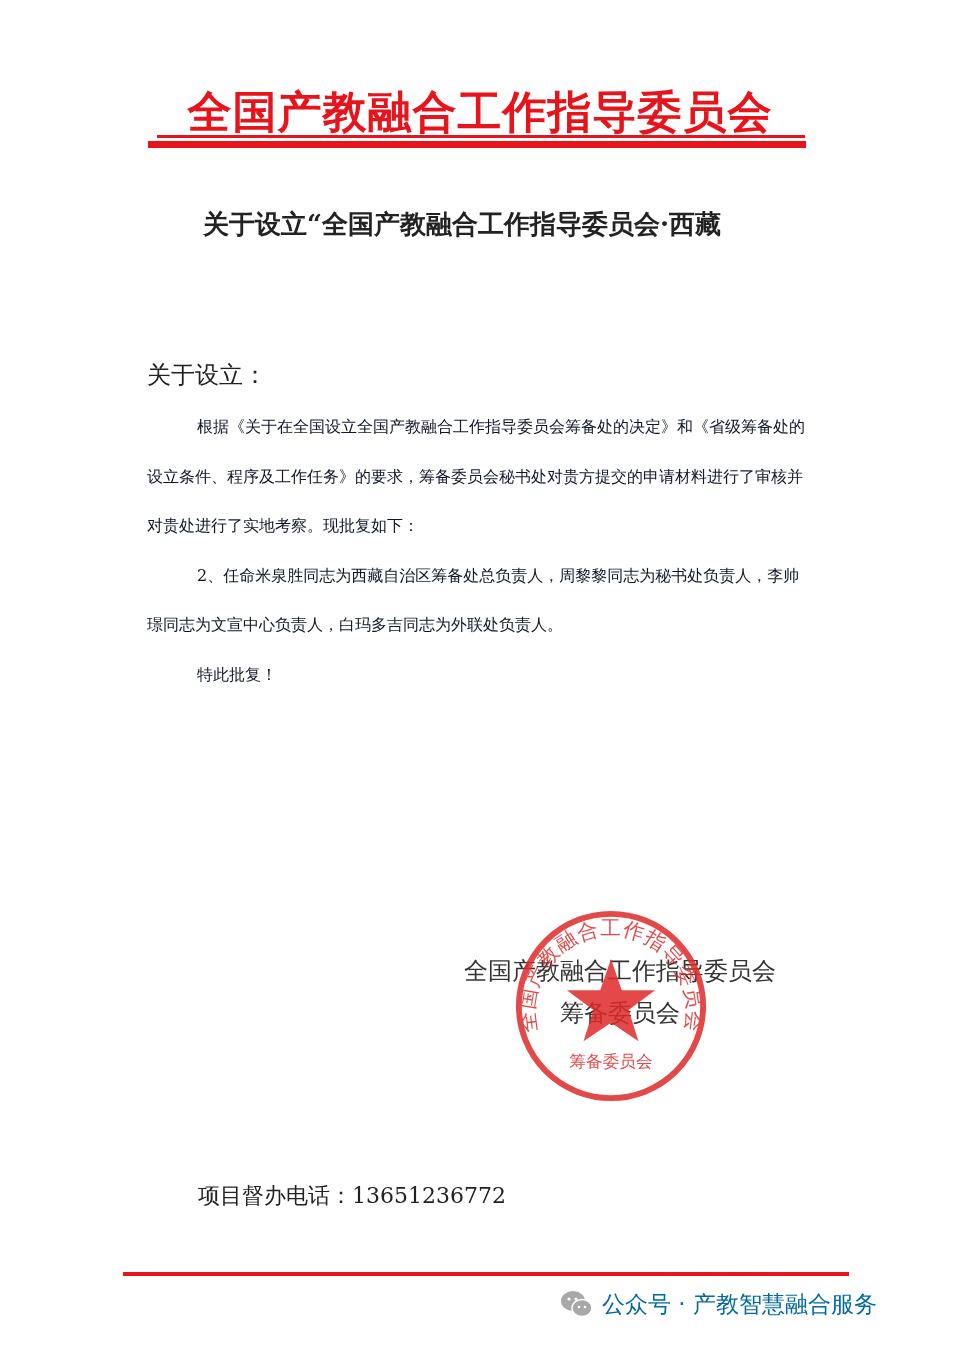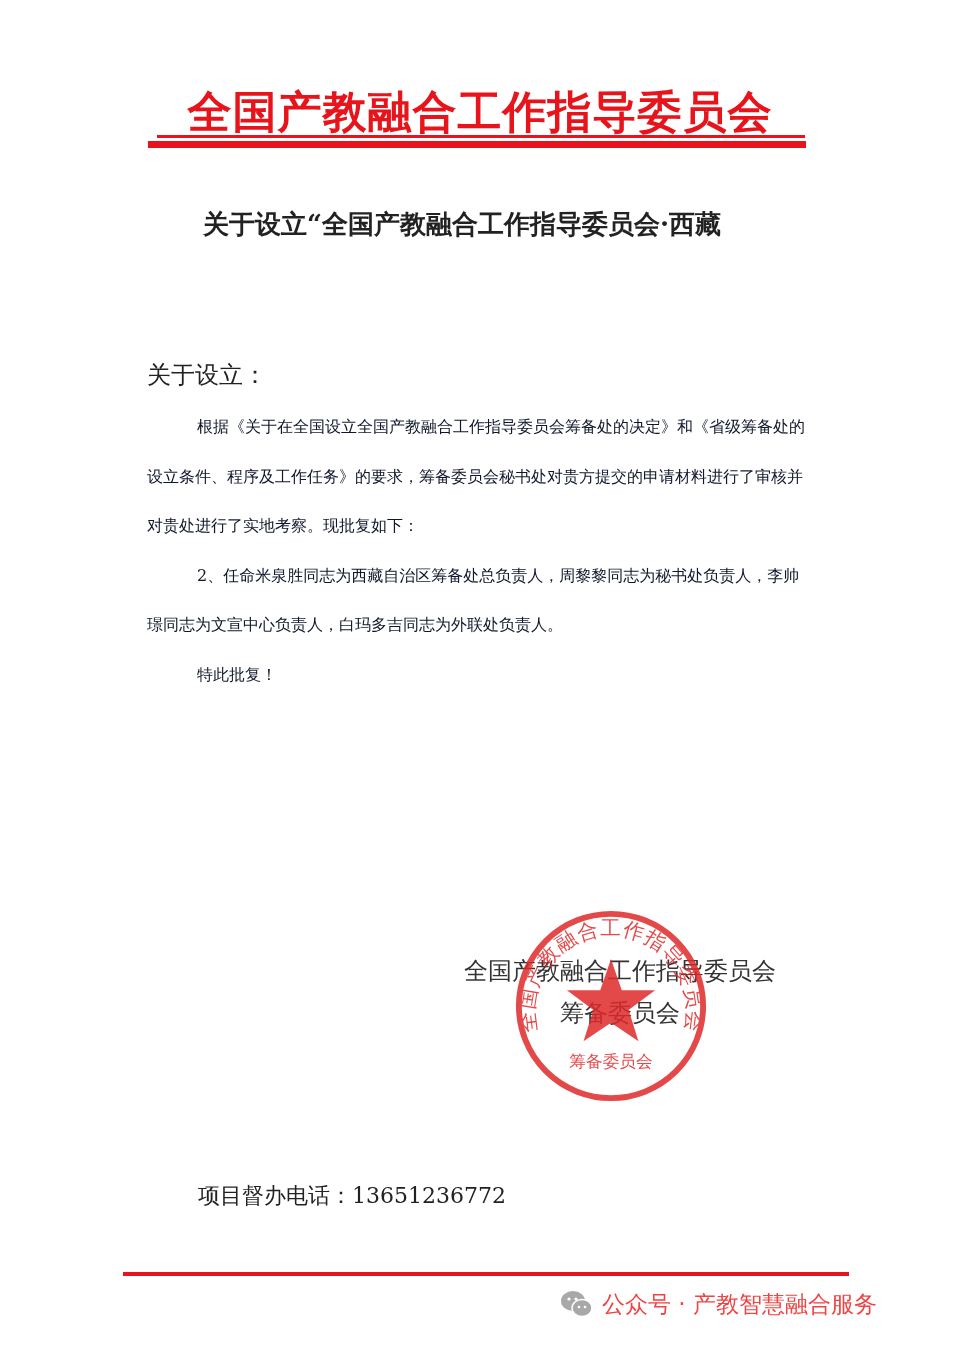--- a/index.html
+++ b/index.html
@@ -13,21 +13,21 @@
   .doc-title { position:absolute; left:147px; top:200px; width:665px; font-size:26px; line-height:48px; color:#222;font-weight:bold; }
   .doc-title .ind { display:inline-block; width:56px; }
   .salutation { position:absolute; left:147px; top:355px; font-size:24px; line-height:40px; color:#222; }
   .body { position:absolute; left:147px; top:402px; width:660px; font-size:16px; line-height:49.5px; color:#0f172a; }
   .body p { margin:0; text-indent:50px; }
   .signature { position:absolute; left:440px; top:950px; width:360px; text-align:center; font-size:24px; line-height:42px; color:#333; z-index:2; }
   .seal { position:absolute; left:513px; top:908px; width:196px; height:196px; z-index:3; opacity:0.85; }
   .contact { position:absolute; left:166px; top:1178px; font-size:22px; line-height:36px; color:#222;margin-left:32px; }
   .rule-bottom { position:absolute; left:123px; top:1272px; width:726px; height:4px; background:#e8141c; }
   .watermark { position:absolute; left:560px; top:1288px; display:flex; align-items:center; gap:8px;
-               font-family:"DejaVu Sans","Liberation Sans",sans-serif; font-size:23px; color:#ef4444; }
+               font-family:"DejaVu Sans","Liberation Sans",sans-serif; font-size:23px; color:#0369a1; }
   .wm-icon { width:34px; height:32px; }
 </style>
 </head>
 <body>
 
 <div class="header-title">全国产教融合工作指导委员会</div>
 <div class="rule-thin"></div>
 <div class="rule-thick"></div>
 
 <div class="doc-title">

